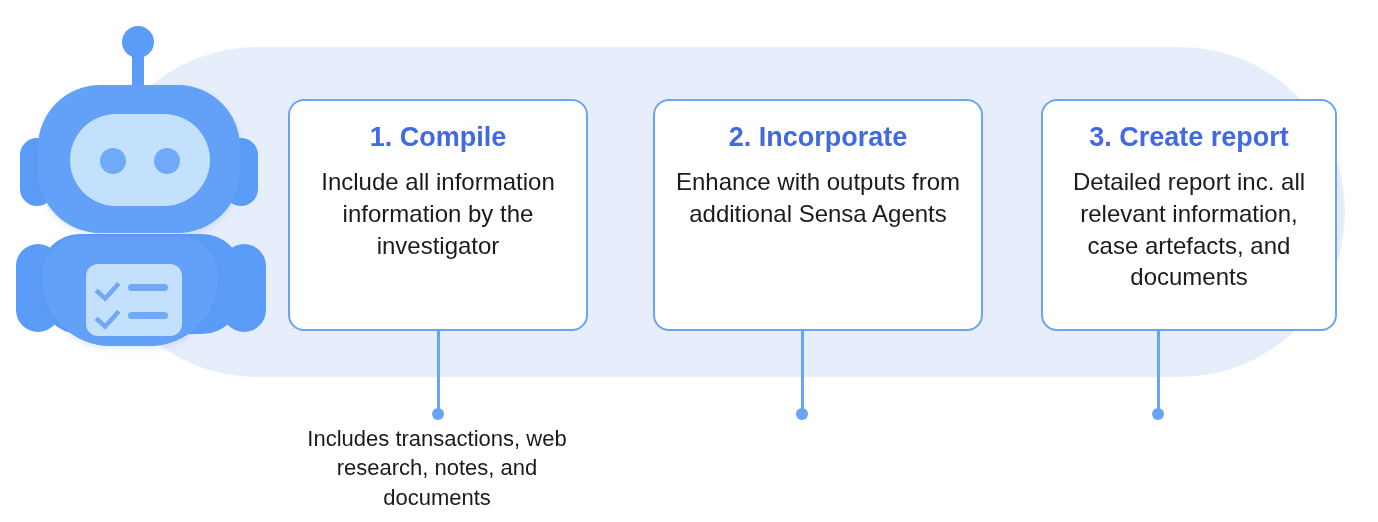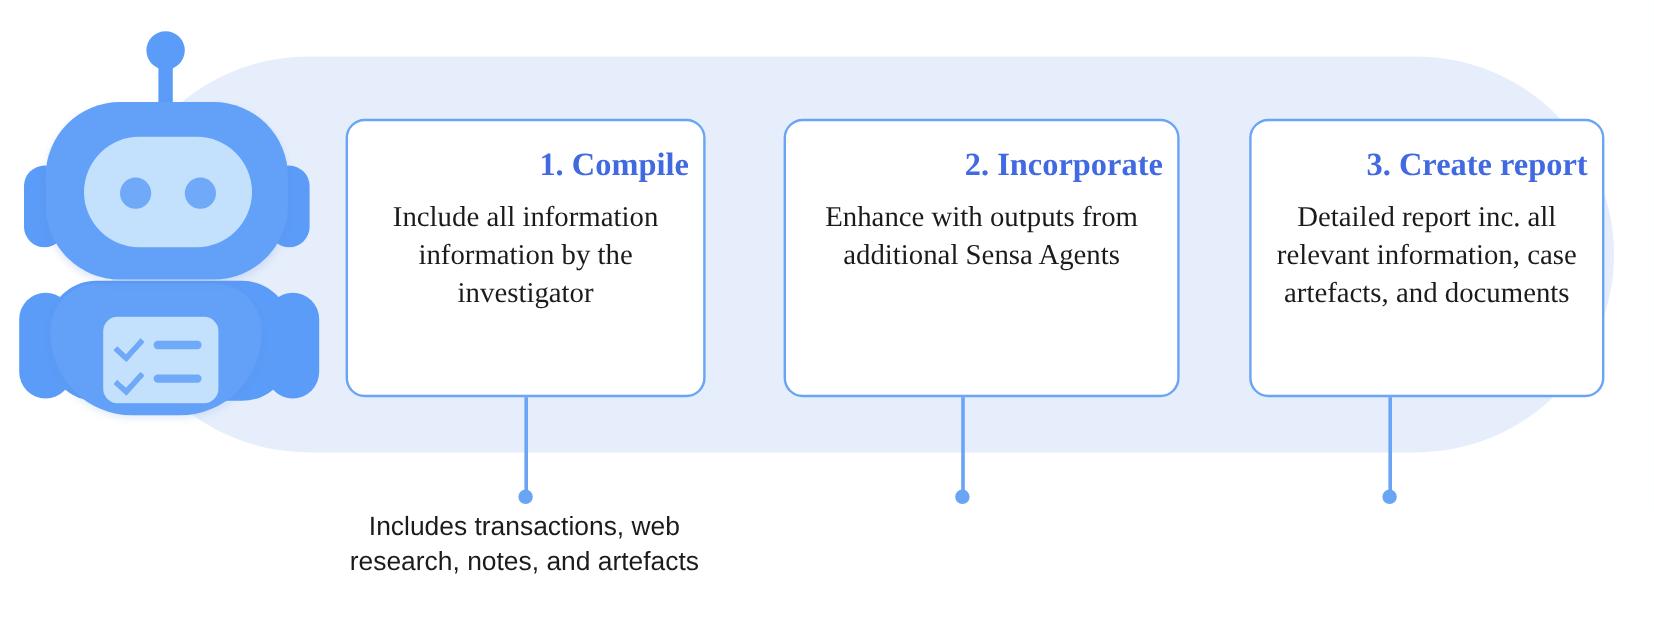--- a/index.html
+++ b/index.html
@@ -159,24 +159,23 @@
   .card {
     position: absolute;
     top: 99px;
     height: 232px;
     background: #ffffff;
     border: 2px solid #6aa4f5;
     border-radius: 16px;
     box-sizing: border-box;
     display: flex;
     flex-direction: column;
-    align-items: flex-end;
+    align-items: center;
     justify-content: flex-start;
     padding: 22px 12px 12px 12px;
-    font-family: Liberation Serif, serif;
   }
   .card-1 { left: 288px; width: 300px; }
   .card-2 { left: 653px; width: 330px; }
   .card-3 { left: 1041px; width: 296px; }
 
   .card-title {
     color: #4169e1;
     font-size: 27px;
     font-weight: bold;
     line-height: 1.1;
@@ -269,15 +268,15 @@
     <div class="card-body">Detailed report inc. all relevant information, case artefacts, and documents</div>
   </div>
 
   <div class="connector conn-1"></div>
   <div class="conn-dot dot-1"></div>
   <div class="connector conn-2"></div>
   <div class="conn-dot dot-2"></div>
   <div class="connector conn-3"></div>
   <div class="conn-dot dot-3"></div>
 
-  <div class="caption cap-1">Includes transactions, web research, notes, and artefacts</div>
+  <div class="caption cap-1">Includes transactions, web research, notes, and documents</div>
 
 </div>
 
 </body></html>

